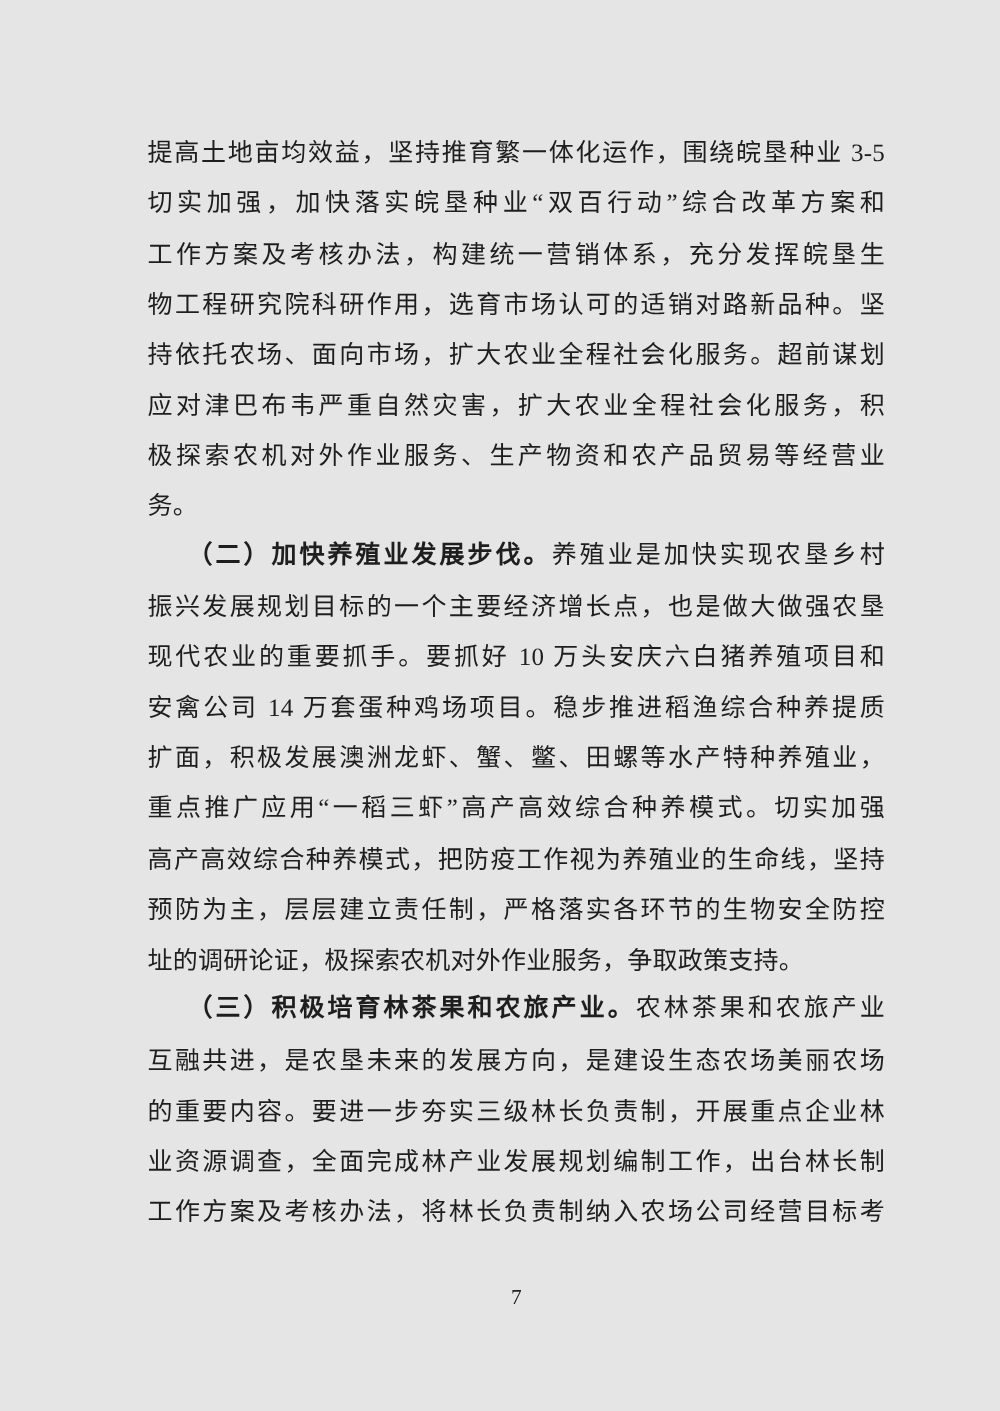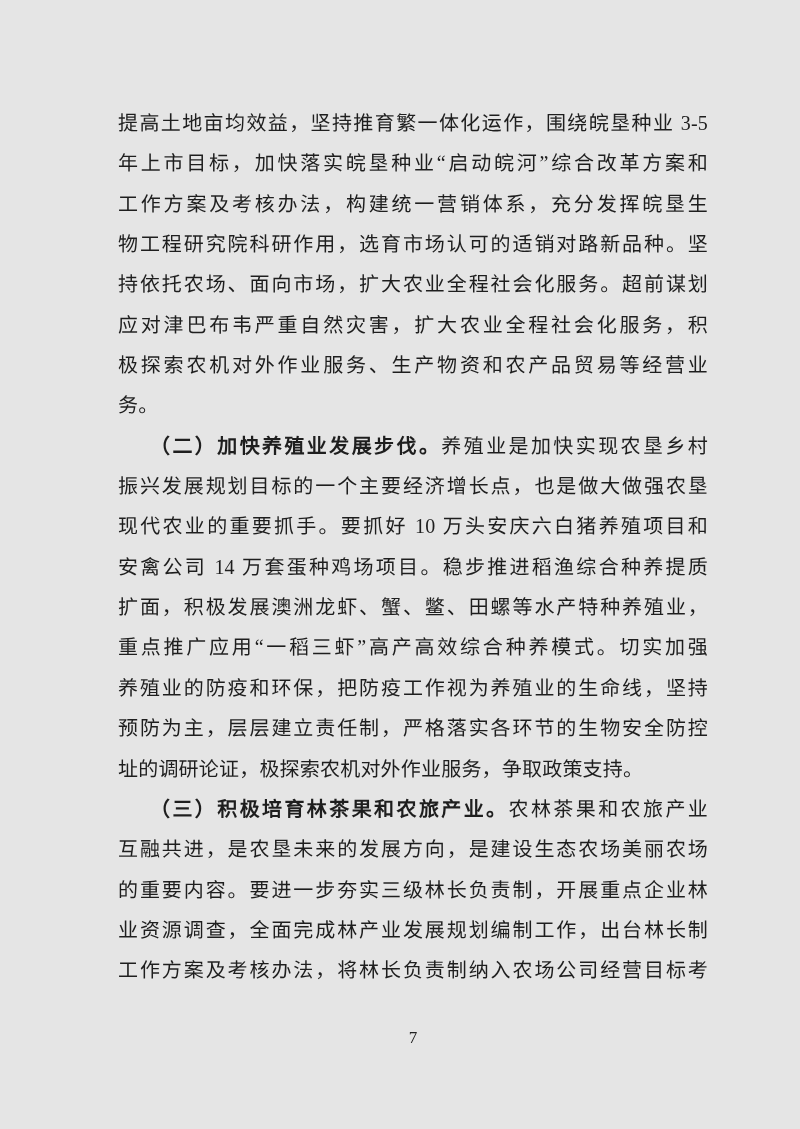--- a/index.html
+++ b/index.html
@@ -32,20 +32,21 @@
     text-align-last: justify;
     white-space: normal;
     overflow: visible;
   }
   .line.para-end {
     text-align: left;
     text-align-last: left;
   }
   .line.indent {
     text-indent: 1.6em;
+    font-family: Liberation Mono, monospace;
   }
   .line b {
     font-weight: 700;
   }
   .footer {
     position: absolute;
     left: 118px;
     top: 1027px;
     width: 590px;
     text-align: center;
@@ -53,36 +54,36 @@
     line-height: 22px;
     color: #222222;
   }
 </style>
 </head>
 <body>
 
 <div class="page">
   <div class="content">
     <div class="line">提高土地亩均效益，坚持推育繁一体化运作，围绕皖垦种业 3-5</div>
-    <div class="line">年上市目标，加快落实皖垦种业“启动皖河”综合改革方案和</div>
+    <div class="line">切实加强，加快落实皖垦种业“双百行动”综合改革方案和</div>
     <div class="line">工作方案及考核办法，构建统一营销体系，充分发挥皖垦生</div>
     <div class="line">物工程研究院科研作用，选育市场认可的适销对路新品种。坚</div>
     <div class="line">持依托农场、面向市场，扩大农业全程社会化服务。超前谋划</div>
     <div class="line">应对津巴布韦严重自然灾害，扩大农业全程社会化服务，积</div>
     <div class="line">极探索农机对外作业服务、生产物资和农产品贸易等经营业</div>
     <div class="line para-end">务。</div>
     <div class="line indent">
       <b>（二）加快养殖业发展步伐。</b><span>养殖业是加快实现农垦乡村</span>
     </div>
     <div class="line">振兴发展规划目标的一个主要经济增长点，也是做大做强农垦</div>
     <div class="line">现代农业的重要抓手。要抓好 10 万头安庆六白猪养殖项目和</div>
     <div class="line">安禽公司 14 万套蛋种鸡场项目。稳步推进稻渔综合种养提质</div>
     <div class="line">扩面，积极发展澳洲龙虾、蟹、鳖、田螺等水产特种养殖业，</div>
     <div class="line">重点推广应用“一稻三虾”高产高效综合种养模式。切实加强</div>
-    <div class="line">养殖业的防疫和环保，把防疫工作视为养殖业的生命线，坚持</div>
+    <div class="line">高产高效综合种养模式，把防疫工作视为养殖业的生命线，坚持</div>
     <div class="line">预防为主，层层建立责任制，严格落实各环节的生物安全防控</div>
     <div class="line para-end">址的调研论证，极探索农机对外作业服务，争取政策支持。</div>
     <div class="line indent">
       <b>（三）积极培育林茶果和农旅产业。</b><span>农林茶果和农旅产业</span>
     </div>
     <div class="line">互融共进，是农垦未来的发展方向，是建设生态农场美丽农场</div>
     <div class="line">的重要内容。要进一步夯实三级林长负责制，开展重点企业林</div>
     <div class="line">业资源调查，全面完成林产业发展规划编制工作，出台林长制</div>
     <div class="line">工作方案及考核办法，将林长负责制纳入农场公司经营目标考</div>
   </div>

